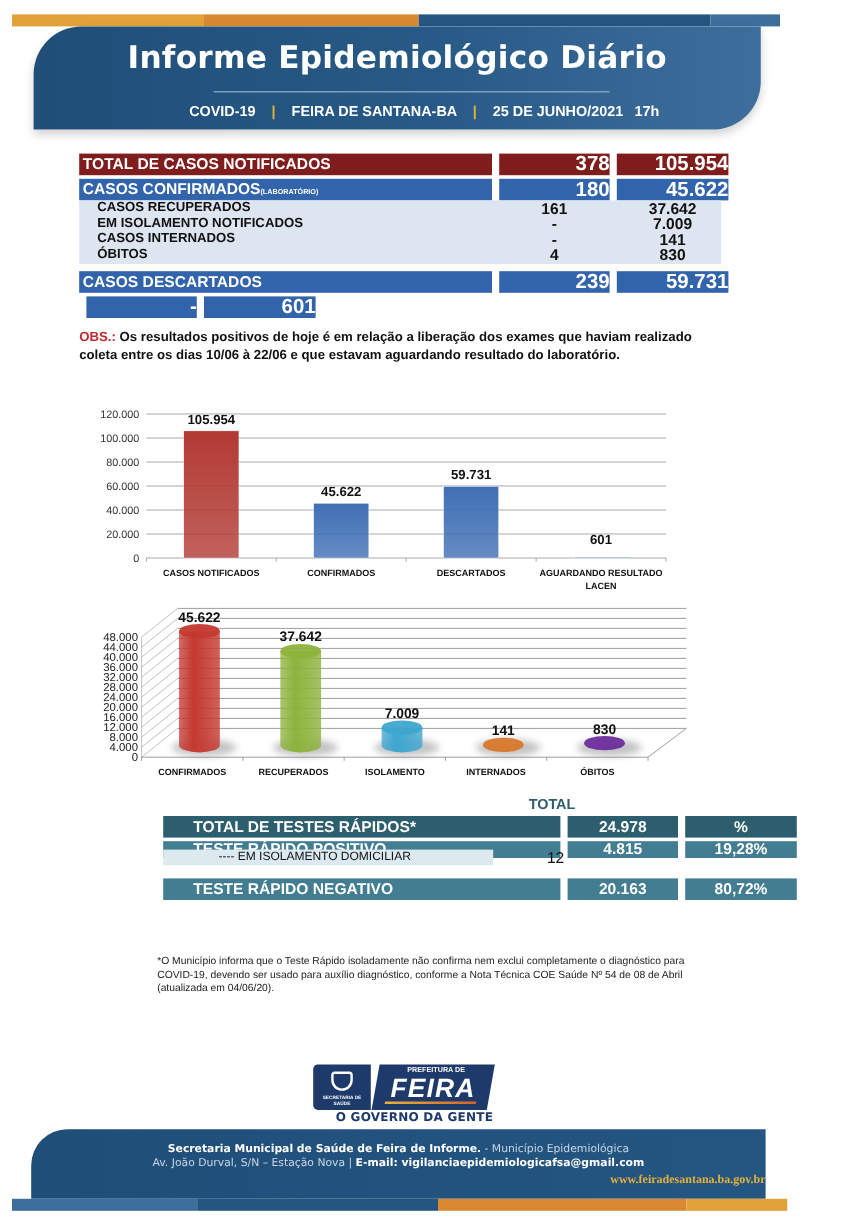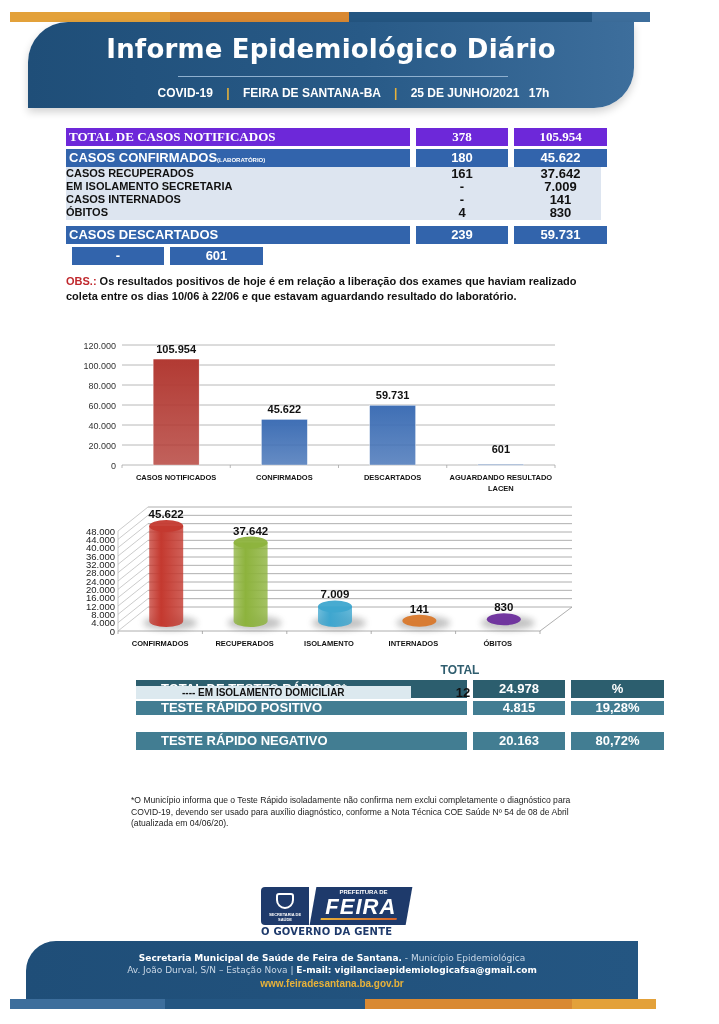--- a/index.html
+++ b/index.html
@@ -18,72 +18,72 @@
   .header-sub { position: absolute; top: 64px; left: 0; width: 100%; text-align: center;
     color: #fff; font-weight: bold; font-size: 12px; font-family: "Liberation Sans", sans-serif; padding-left: 45px; }
   .header-sub .sep { color: #e8b23a; margin: 0 10px; }
 
   
   .col-hdr { position: absolute; top: 127px; font-weight: bold; font-size: 12px; color: #1f4e79; text-align: center; }
   .trow { position: absolute; left: 66px; height: 18px; display: flex; }
   .trow .lbl { width: 344px; height: 100%; background: #2a5597; color: #fff; font-weight: bold; font-size: 13px;
     padding-left: 3px; line-height: 18px; white-space: nowrap; }
   .trow .lbl small { font-size: 6px; font-weight: bold; }
-  .trow .v1, .trow .v2 { height: 100%; background: #2a5597; color: #fff; font-weight: bold; font-size: 13px;
-    text-align: center; line-height: 18px; }
+  .trow .v1, .trow .v2 { height: 100%; background: #2a5597; color: #fff; font-weight: bold; font-size: 17px;
+    text-align: right; line-height: 18px; }
   .trow .v1 { width: 92px; margin-left: 6px; }
   .trow .v2 { width: 93px; margin-left: 6px; }
-  .trow.dark .lbl, .trow.dark .v1, .trow.dark .v2 { background: #6d28d9; font-family: Liberation Serif, serif; }
+  .trow.dark .lbl, .trow.dark .v1, .trow.dark .v2 { background: #7f1d1d; }
   .trow.mid .lbl, .trow.mid .v1, .trow.mid .v2 { background: #3264ac; }
   .subblock { position: absolute; left: 66px; top: 167px; width: 535px; height: 53px; background: #dde5f0; }
   .subrow { position: absolute; left: 66px; height: 13px; display: flex; font-weight: bold; font-size: 11px; line-height: 13px; }
-  .subrow .lbl { width: 344px; color: #111; }
+  .subrow .lbl { width: 344px; padding-left: 15px; color: #111; }
   .subrow .v1 { width: 92px; margin-left: 6px; text-align: center; font-size: 13px; }
   .subrow .v2 { width: 93px; margin-left: 6px; text-align: center; font-size: 13px; }
 
   .obs { position: absolute; top: 274px; left: 66px; width: 545px; font-size: 11px; font-weight: bold; line-height: 15px; color: #111; }
   .obs .red { color: #c0282d; }
 
   
   .chart1 { position: absolute; top: 330px; left: 70px; width: 545px; height: 170px; }
   .chart2 { position: absolute; top: 500px; left: 70px; width: 545px; height: 160px; }
   .chart-svg text { font-family: "Liberation Sans", sans-serif; }
 
   
   .rt-hdr { position: absolute; top: 663px; left: 440px; width: 40px; font-weight: bold; font-size: 12px; color: #2f5d6e; text-align: center; }
   .rrow { position: absolute; left: 136px; height: 18px; display: flex; }
   .rrow .lbl { width: 331px; height: 100%; color: #fff; font-weight: bold; font-size: 13px; padding-left: 25px; line-height: 18px; white-space: nowrap; }
   .rrow .v1 { width: 92px; margin-left: 6px; height: 100%; color: #fff; font-weight: bold; font-size: 13px; text-align: center; line-height: 18px; }
   .rrow .v2 { width: 93px; margin-left: 6px; height: 100%; color: #fff; font-weight: bold; font-size: 13px; text-align: center; line-height: 18px; }
   .rrow.dark .lbl, .rrow.dark .v1, .rrow.dark .v2 { background: #2c5e6e; }
   .rrow.light .lbl, .rrow.light .v1, .rrow.light .v2 { background: #427d92; }
-  .rsub { position: absolute; left: 136px; top: 686px; height: 13px; display: flex; font-weight: bold; font-size: 11px; line-height: 13px; align-items: center; }
+  .rsub { position: absolute; left: 136px; top: 708px; height: 13px; display: flex; font-weight: normal; font-size: 11px; line-height: 13px; align-items: center; }
   .rsub .lbl { width: 275px; background: #dce9ef; padding-left: 46px; color: #111; font-size: 10px; }
   .rsub .v1 { width: 92px; margin-left: 6px; text-align: center; font-size: 13px; color: #111; }
 
   .footnote { position: absolute; top: 759px; left: 131px; width: 470px; font-size: 8.6px; line-height: 11.5px; color: #222; margin-top: 36px; }
 
   
   .logo { position: absolute; top: 887px; left: 261px; width: 150px; height: 50px; }
   .logo-badge { position: absolute; top: 0; left: 0; width: 48px; height: 38px; background: #1e3a6b; border-radius: 4px 0 0 4px; }
   .logo-badge .crest { position: absolute; top: 6px; left: 15px; width: 18px; height: 16px; border: 2px solid #fff; border-radius: 3px 3px 9px 9px; }
   .logo-badge .lt { position: absolute; bottom: 3px; left: 0; width: 100%; text-align: center; color: #fff; font-size: 4px; font-weight: bold; line-height: 5px; }
   .logo-main { position: absolute; top: 0; left: 52px; width: 96px; height: 38px; background: #1e3a6b; transform: skewX(-10deg); }
   .logo-main .pf { position: absolute; top: 2px; left: 0; width: 100%; text-align: center; color: #fff; font-size: 6px; font-weight: bold; transform: skewX(10deg); }
   .logo-main .feira { position: absolute; top: 8px; left: 0; width: 100%; text-align: center; color: #fff; font-size: 22px; font-weight: bold; font-style: italic; letter-spacing: 1px; transform: skewX(10deg); line-height: 24px; }
   .logo-main .stripe { position: absolute; top: 31px; left: 10px; width: 76px; height: 2px; background: linear-gradient(90deg, #e8b23a, #d3622a); }
-  .logo-tag { position: absolute; top: 39px; left: 0; width: 150px; text-align: left; color: #1e3a6b; font-size: 10px; font-weight: bold; font-family: "DejaVu Sans", sans-serif; letter-spacing: 0.2px; }
+  .logo-tag { position: absolute; top: 39px; left: 0; width: 150px; text-align: right; color: #1e3a6b; font-size: 10px; font-weight: bold; font-family: "DejaVu Sans", sans-serif; letter-spacing: 0.2px; }
 
   
   .footer { position: absolute; top: 941px; left: 26px; width: 612px; height: 58px;
     background: linear-gradient(90deg, #1f4e78 0%, #245682 100%); border-radius: 30px 0 0 0; }
   .footer .l1, .footer .l2 { position: absolute; left: 0; width: 100%; text-align: center; color: #fff; font-size: 9px; font-family: "DejaVu Sans", sans-serif; }
   .footer .l1 { top: 12px; }
   .footer .l2 { top: 24px; }
-  .footer .l3 { position: absolute; top: 37px; left: 0; width: 100%; text-align: center; color: #e8b23a; font-size: 10px; font-weight: bold; font-family: Liberation Sans, sans-serif; }
+  .footer .l3 { position: absolute; top: 37px; left: 0; width: 100%; text-align: right; color: #e8b23a; font-size: 10px; font-weight: bold; font-family: Liberation Serif, serif; }
   .footer .dim { color: #c9d7e6; font-weight: normal; }
   .footer b { font-weight: bold; }
   .botstrip { position: absolute; top: 999px; left: 10px; width: 646px; height: 10px; display: flex; }
   .botstrip div { height: 100%; }
 </style>
 </head>
 <body>
 
 <div class="topstrip">
   <div style="width:25%;background:#e3a13a"></div>
@@ -120,21 +120,21 @@
   <div class="v2">45.622</div>
 </div>
 
 <div class="subblock"></div>
 <div class="subrow" style="top:167px">
   <div class="lbl">CASOS RECUPERADOS</div>
   <div class="v1">161</div>
   <div class="v2">37.642</div>
 </div>
 <div class="subrow" style="top:180px">
-  <div class="lbl">EM ISOLAMENTO SECRETARIA</div>
+  <div class="lbl">EM ISOLAMENTO NOTIFICADOS</div>
   <div class="v1">-</div>
   <div class="v2">7.009</div>
 </div>
 <div class="subrow" style="top:193px">
   <div class="lbl">CASOS INTERNADOS</div>
   <div class="v1">-</div>
   <div class="v2">141</div>
 </div>
 <div class="subrow" style="top:206px">
   <div class="lbl">ÓBITOS</div>
@@ -349,21 +349,21 @@
   </div>
   <div class="logo-main">
     <div class="pf">PREFEITURA DE</div>
     <div class="feira">FEIRA</div>
     <div class="stripe"></div>
   </div>
   <div class="logo-tag">O GOVERNO DA GENTE</div>
 </div>
 
 <div class="footer">
-  <div class="l1"><b>Secretaria Municipal de Saúde de Feira de Santana.</b><span class="dim"> - Município Epidemiológica</span></div>
+  <div class="l1"><b>Secretaria Municipal de Saúde de Feira de Informe.</b><span class="dim"> - Município Epidemiológica</span></div>
   <div class="l2"><span class="dim">Av. João Durval, S/N – Estação Nova | </span><b>E-mail: vigilanciaepidemiologicafsa@gmail.com</b></div>
   <div class="l3">www.feiradesantana.ba.gov.br</div>
 </div>
 <div class="botstrip">
   <div style="width:24%;background:#3d6e9c"></div>
   <div style="width:31%;background:#245682"></div>
   <div style="width:32%;background:#d98932"></div>
   <div style="width:13%;background:#e3a13a"></div>
 </div>
 

